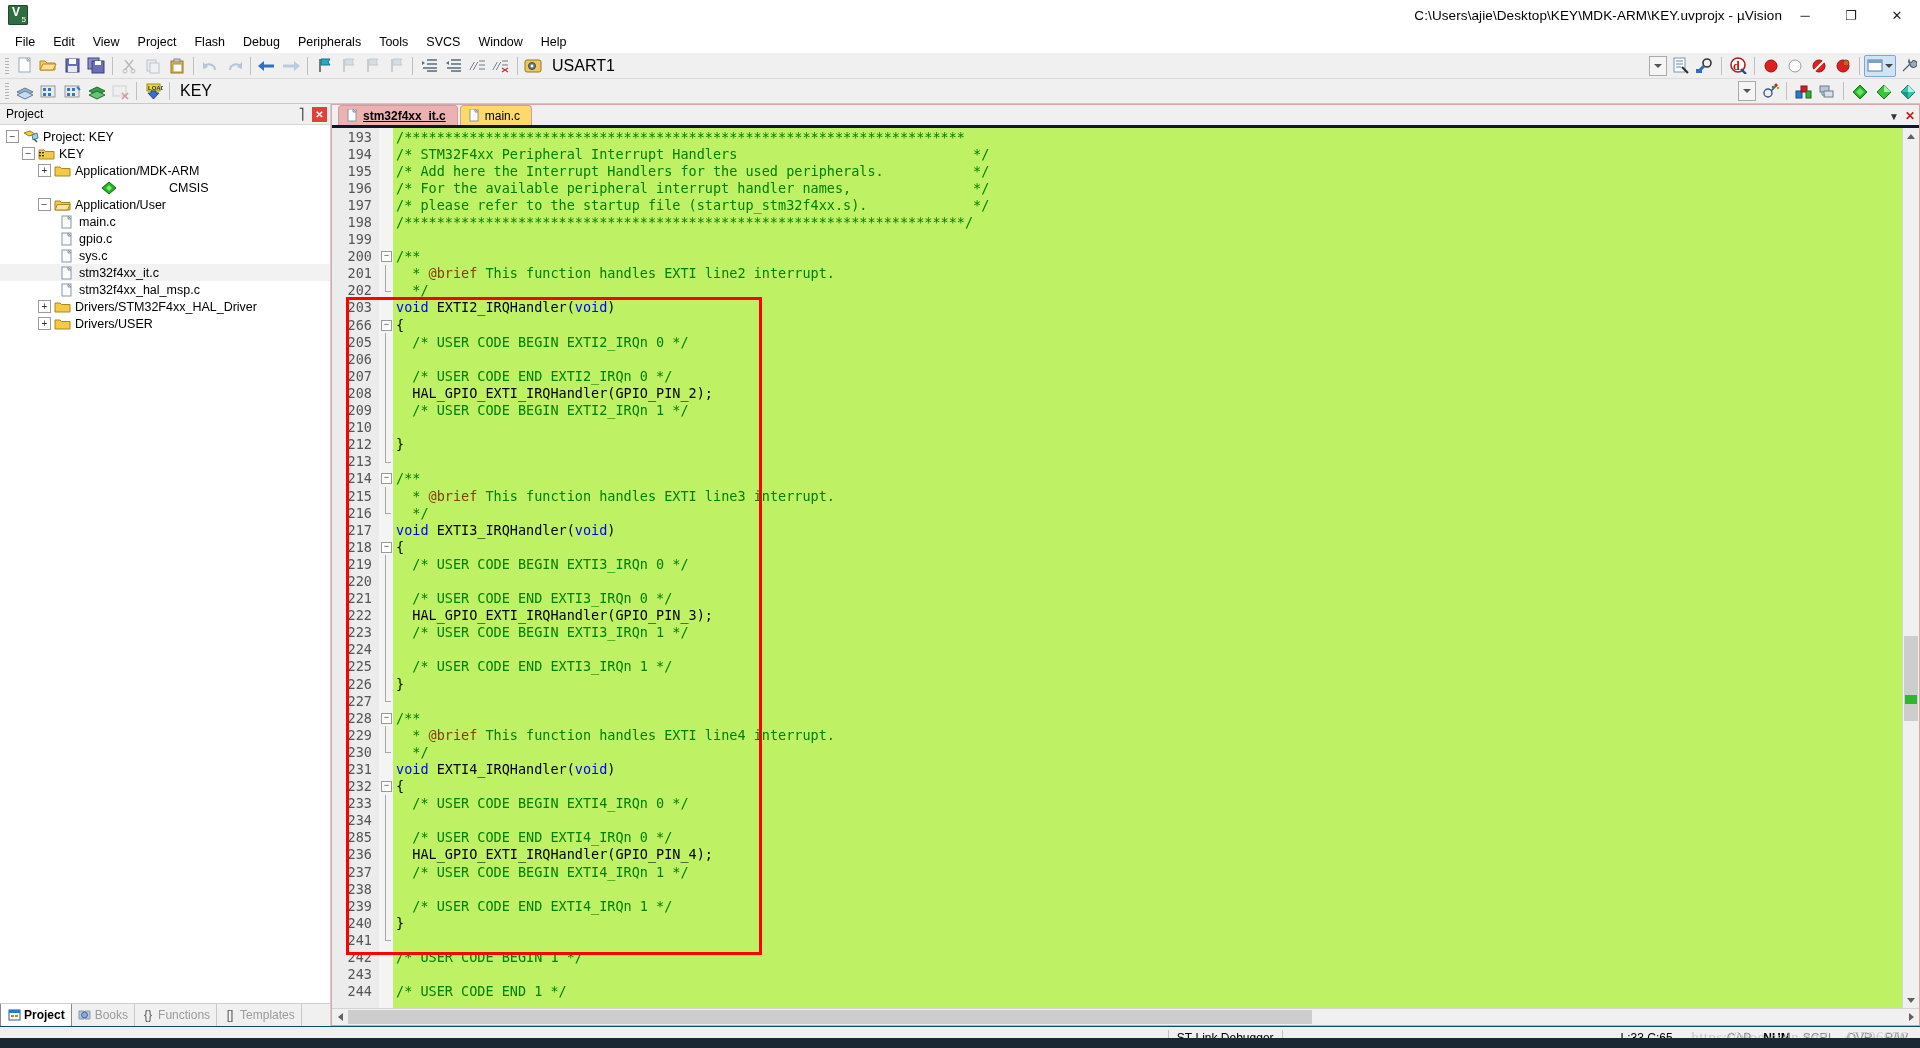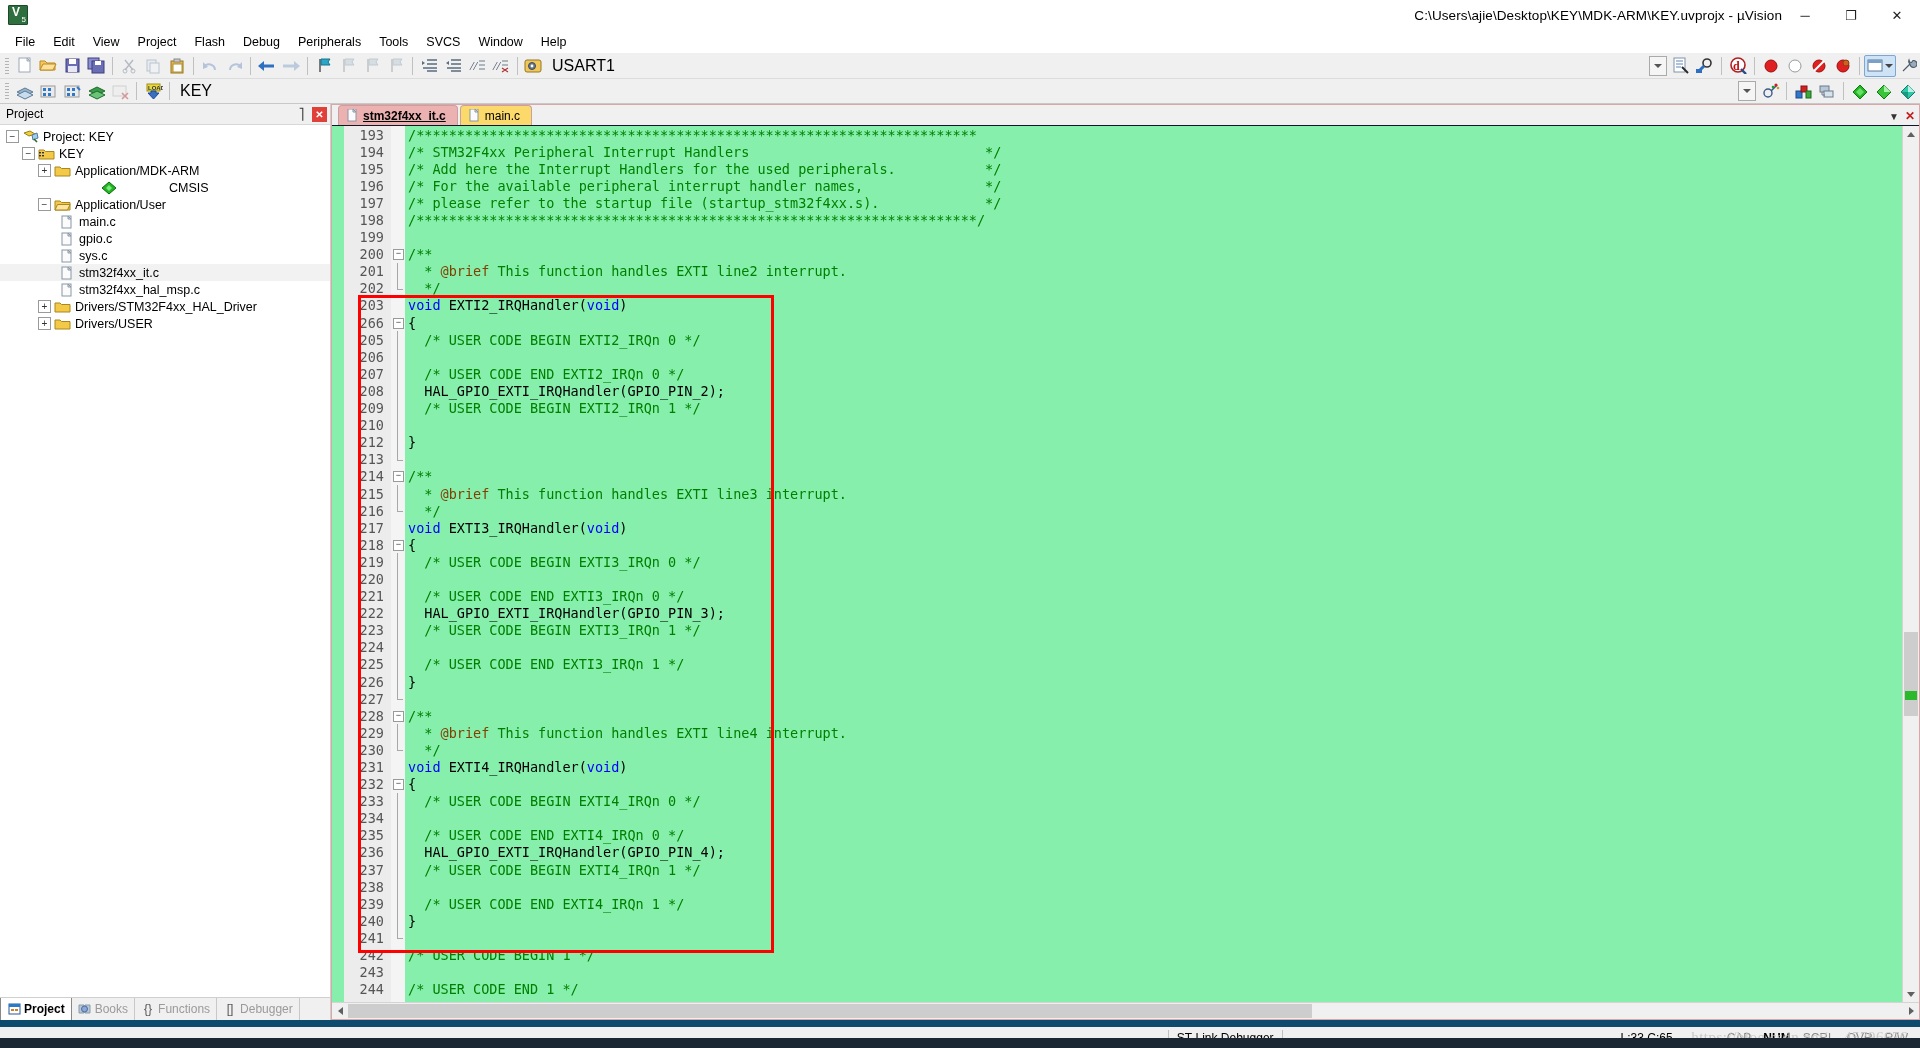--- a/index.html
+++ b/index.html
@@ -117,23 +117,22 @@
     border-radius: 4px 4px 0 0; margin-right: 2px;
   }
   .etab.active { background: #ecb2b2; font-weight:bold; text-decoration: underline; color:#000;}
   .etab.inactive { background: #fbd96a; color:#000; }
   .etab .fic { width: 11px; height: 13px; flex:none;}
   .tabbar-right { position:absolute; right:4px; bottom:2px; display:flex; gap:6px; align-items:center;}
   .tb-arrow { font-size:10px; color:#333;}
   .tb-x { font-size:12px; color:#c02020; font-weight:bold;}
 
   .code-area {
-    flex: 1; display: flex; min-height: 0; background: #86efac; position: relative;
-    border-top: 1px solid #0f172a;
-    padding-left: 12px;
+    flex: 1; display: flex; min-height: 0; background: #bef264; position: relative;
+    border-top: 3px solid #0f172a;
   }
   .code-scroll { flex: 1; position: relative; overflow: hidden; }
   .gutter-bg {
     position: absolute; left: 0; top: 0; bottom: 0; width: 47px; background: #ececec;
     border-right: 1px solid #d0d0d0;
   }
   .marker-bg {
     position:absolute; left:47px; top:0; bottom:0; width:14px; background:#f4f4f4;
   }
   .code-lines { position: relative; font-family: "DejaVu Sans Mono", monospace; font-size: 13.5px; }
@@ -175,21 +174,21 @@
   .hs-btn { width: 16px; display:flex;align-items:center;justify-content:center;}
   .hs-btn:after{content:""; border-top:4px solid transparent; border-bottom:4px solid transparent;}
   .hs-left:after{ border-right:5px solid #606060;}
   .hs-right:after{ border-left:5px solid #606060;}
   .hs-track { flex:1; position:relative; background:#f0f0f0;}
   .hs-thumb { position:absolute; top:1px; bottom:1px; left:0; width:62%; background:#cdcdcd;}
 
   
   .statusbar {
     height: 21px; min-height:21px; background: #f0f0f0; display: flex; align-items: center;
-    font-size: 12px; border-top: 7px solid #0c4a6e; position:relative;
+    font-size: 12px; border-top: 1px solid #0c4a6e; position:relative;
   }
   .sb-cell { padding: 0 8px; height: 21px; display: flex; align-items: center; }
   .sb-sep { width:1px; height:15px; background:#c0c0c0;}
   .sb-flex { flex: 1; }
   .sb-ind { padding: 0 6px; color: #888; }
   .sb-ind.on { color: #000; font-weight:bold;}
   .watermark {
     position:absolute; right:12px; top:2px; font-size:15px; color:#c9c9c9;
     font-family:"Liberation Serif", serif; letter-spacing:0.5px; pointer-events:none;
     white-space:nowrap;
@@ -725,21 +724,21 @@
               </svg>
           </span>
           <span>Books</span>
         </div>
         <div class="ptab">
           <span class="ic" style="font-size:12px;color:#555;">{}</span>
           <span>Functions</span>
         </div>
         <div class="ptab">
           <span class="ic" style="font-size:12px;color:#555;">[]</span>
-          <span>Debugger</span>
+          <span>Templates</span>
         </div>
       </div>
     </div>
 
     <div class="editor-wrap">
 
       <div class="tabbar">
         <div class="etab active">
           <span class="fic">
             <svg width="11" height="13">
@@ -803,21 +802,21 @@
               <div class="cline"><span class="lno">225</span><span class="fold"><span class="fold-line"></span></span><span class="ctext"><span class="c-cmt">  /* USER CODE END EXTI3_IRQn 1 */</span></span></div>
               <div class="cline"><span class="lno">226</span><span class="fold"><span class="fold-line"></span></span><span class="ctext"><span class="c-pl">}</span></span></div>
               <div class="cline"><span class="lno">227</span><span class="fold"><span class="fold-end"></span></span><span class="ctext"><span class="c-pl"></span></span></div>
               <div class="cline"><span class="lno">228</span><span class="fold"><span class="fold-box">−</span></span><span class="ctext"><span class="c-cmt">/**</span></span></div>
               <div class="cline"><span class="lno">229</span><span class="fold"><span class="fold-line"></span></span><span class="ctext"><span class="c-cmt">  * </span><span class="c-brief">@brief</span><span class="c-cmt"> This function handles EXTI line4 interrupt.</span></span></div>
               <div class="cline"><span class="lno">230</span><span class="fold"><span class="fold-end"></span></span><span class="ctext"><span class="c-cmt">  */</span></span></div>
               <div class="cline"><span class="lno">231</span><span class="fold"></span><span class="ctext"><span class="c-kw">void</span><span class="c-pl"> EXTI4_IRQHandler(</span><span class="c-kw">void</span><span class="c-pl">)</span></span></div>
               <div class="cline"><span class="lno">232</span><span class="fold"><span class="fold-box">−</span></span><span class="ctext"><span class="c-pl">{</span></span></div>
               <div class="cline"><span class="lno">233</span><span class="fold"><span class="fold-line"></span></span><span class="ctext"><span class="c-cmt">  /* USER CODE BEGIN EXTI4_IRQn 0 */</span></span></div>
               <div class="cline"><span class="lno">234</span><span class="fold"><span class="fold-line"></span></span><span class="ctext"><span class="c-pl"></span></span></div>
-              <div class="cline"><span class="lno">235</span><span class="fold"><span class="fold-line"></span></span><span class="ctext"><span class="c-cmt">  /* USER CODE END EXTI4_IRQn 0 */</span></span></div>
+              <div class="cline"><span class="lno">285</span><span class="fold"><span class="fold-line"></span></span><span class="ctext"><span class="c-cmt">  /* USER CODE END EXTI4_IRQn 0 */</span></span></div>
               <div class="cline"><span class="lno">236</span><span class="fold"><span class="fold-line"></span></span><span class="ctext"><span class="c-pl">  HAL_GPIO_EXTI_IRQHandler(GPIO_PIN_4);</span></span></div>
               <div class="cline"><span class="lno">237</span><span class="fold"><span class="fold-line"></span></span><span class="ctext"><span class="c-cmt">  /* USER CODE BEGIN EXTI4_IRQn 1 */</span></span></div>
               <div class="cline"><span class="lno">238</span><span class="fold"><span class="fold-line"></span></span><span class="ctext"><span class="c-pl"></span></span></div>
               <div class="cline"><span class="lno">239</span><span class="fold"><span class="fold-line"></span></span><span class="ctext"><span class="c-cmt">  /* USER CODE END EXTI4_IRQn 1 */</span></span></div>
               <div class="cline"><span class="lno">240</span><span class="fold"><span class="fold-line"></span></span><span class="ctext"><span class="c-pl">}</span></span></div>
               <div class="cline"><span class="lno">241</span><span class="fold"><span class="fold-end"></span></span><span class="ctext"><span class="c-pl"></span></span></div>
               <div class="cline"><span class="lno">242</span><span class="fold"></span><span class="ctext"><span class="c-cmt">/* USER CODE BEGIN 1 */</span></span></div>
               <div class="cline"><span class="lno">243</span><span class="fold"></span><span class="ctext"><span class="c-pl"></span></span></div>
               <div class="cline"><span class="lno">244</span><span class="fold"></span><span class="ctext"><span class="c-cmt">/* USER CODE END 1 */</span></span></div>
             </div>

